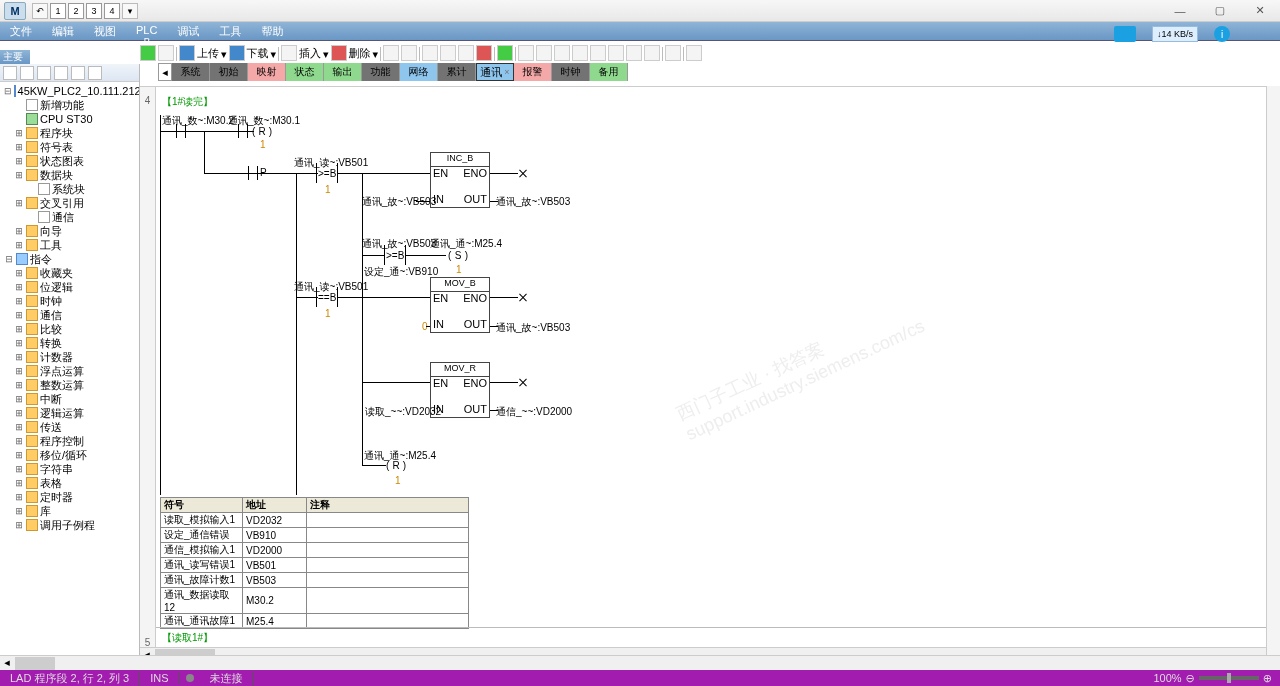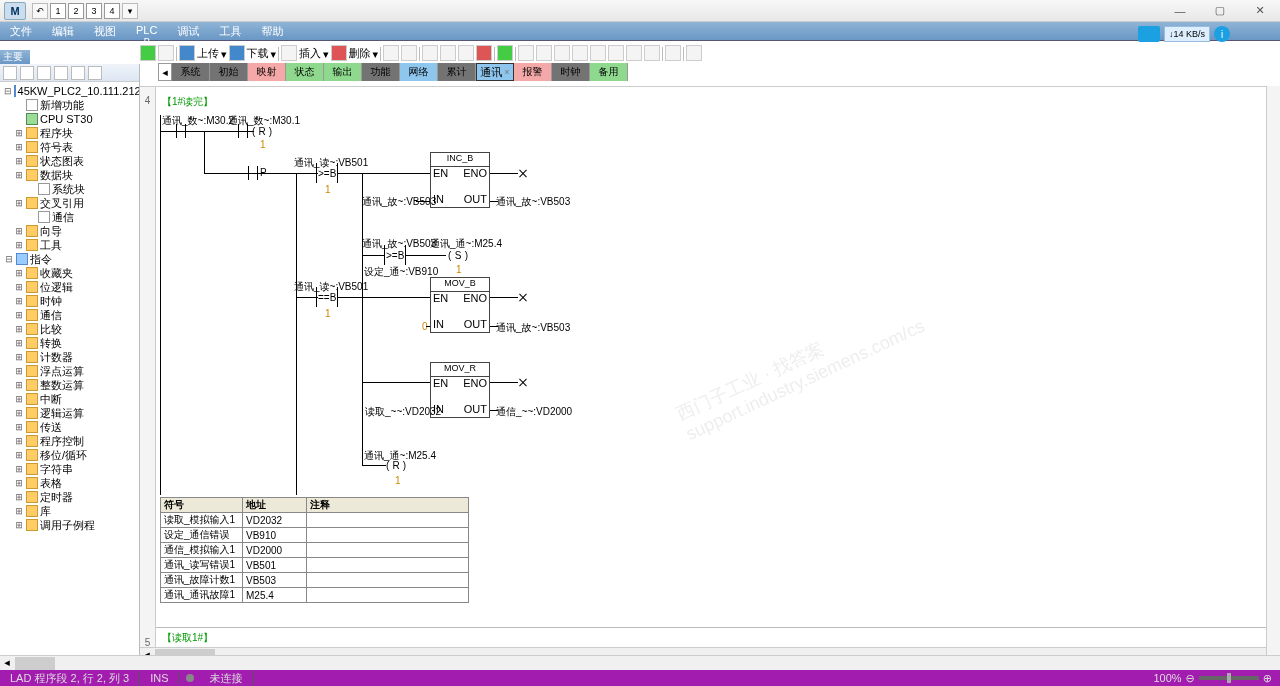--- a/index.html
+++ b/index.html
@@ -4,21 +4,21 @@
 <style>
 *{box-sizing:border-box;margin:0;padding:0;font-family:"Microsoft YaHei",Tahoma,sans-serif;font-size:11px}
 body{width:1280px;height:686px;background:#fff;overflow:hidden;position:relative}
 .titlebar{height:22px;background:linear-gradient(#f7f7f7,#e8e8e8);display:flex;align-items:center;border-bottom:1px solid #ccc}
 .app-btn{width:22px;height:18px;margin:2px 2px 2px 4px;border:1px solid #8ab;background:#cde;display:flex;align-items:center;justify-content:center;color:#036;font-weight:bold;border-radius:2px}
 .quick{display:flex;gap:2px;margin-left:4px}
 .quick span{width:16px;height:16px;border:1px solid #bbb;display:flex;align-items:center;justify-content:center;background:#f8f8f8;font-size:9px}
 .quick span.num{background:#fff;border-color:#999}
 .win-controls{margin-left:auto;display:flex}
 .win-controls div{width:40px;height:22px;display:flex;align-items:center;justify-content:center;color:#555}
-.cloud-strip{position:absolute;right:50px;top:26px;display:flex;align-items:center;gap:4px}
+.cloud-strip{position:absolute;right:50px;top:26px;display:flex;align-items:center;gap:16px}
 .cloud-box{height:16px;padding:0 4px;border:1px solid #9bd;background:#def;font-size:9px;display:flex;align-items:center}
 .cloud-btn{width:22px;height:16px;background:#1ba1e2;border-radius:2px}
 .info-btn{width:16px;height:16px;border-radius:8px;background:#1ba1e2;color:#fff;display:flex;align-items:center;justify-content:center;font-size:10px}
 .menubar{height:19px;background:linear-gradient(#8fb4d6,#6a97c5);display:flex;border-bottom:1px solid #557}
 .menu-item{padding:2px 10px;color:#fff;text-align:center}
 .menu-item .zh{font-size:11px}
 .menu-item .key{font-size:9px;text-decoration:underline}
 .halflabel{position:absolute;left:0;top:50px;width:30px;height:14px;background:linear-gradient(#8fb4d6,#6a97c5);color:#fff;font-size:10px;padding:0 3px}
 .toolbar2{margin-left:140px;height:18px;display:flex;align-items:flex-end;gap:2px;margin-top:2px}
 .toolbar2 .tb{width:16px;height:16px;border:1px solid #ccc;background:#f4f4f4}
@@ -515,20 +515,25 @@
           <td class="c1">通讯_读写错误1</td>
           <td class="c2">VB501</td>
           <td class="c3"></td>
         </tr>
         <tr>
           <td class="c1">通讯_故障计数1</td>
           <td class="c2">VB503</td>
           <td class="c3"></td>
         </tr>
         <tr>
+          <td class="c1">通讯_数据读取12</td>
+          <td class="c2">M30.2</td>
+          <td class="c3"></td>
+        </tr>
+        <tr>
           <td class="c1">通讯_通讯故障1</td>
           <td class="c2">M25.4</td>
           <td class="c3"></td>
         </tr>
       </tbody>
   </table>
 
   <div class="rail" style="left:16px;top:540px;right:0;width:auto;height:1px;background:#bbb"></div>
   <div class="ladtext net-title" style="left:22px;top:544px">【读取1#】</div>
 

